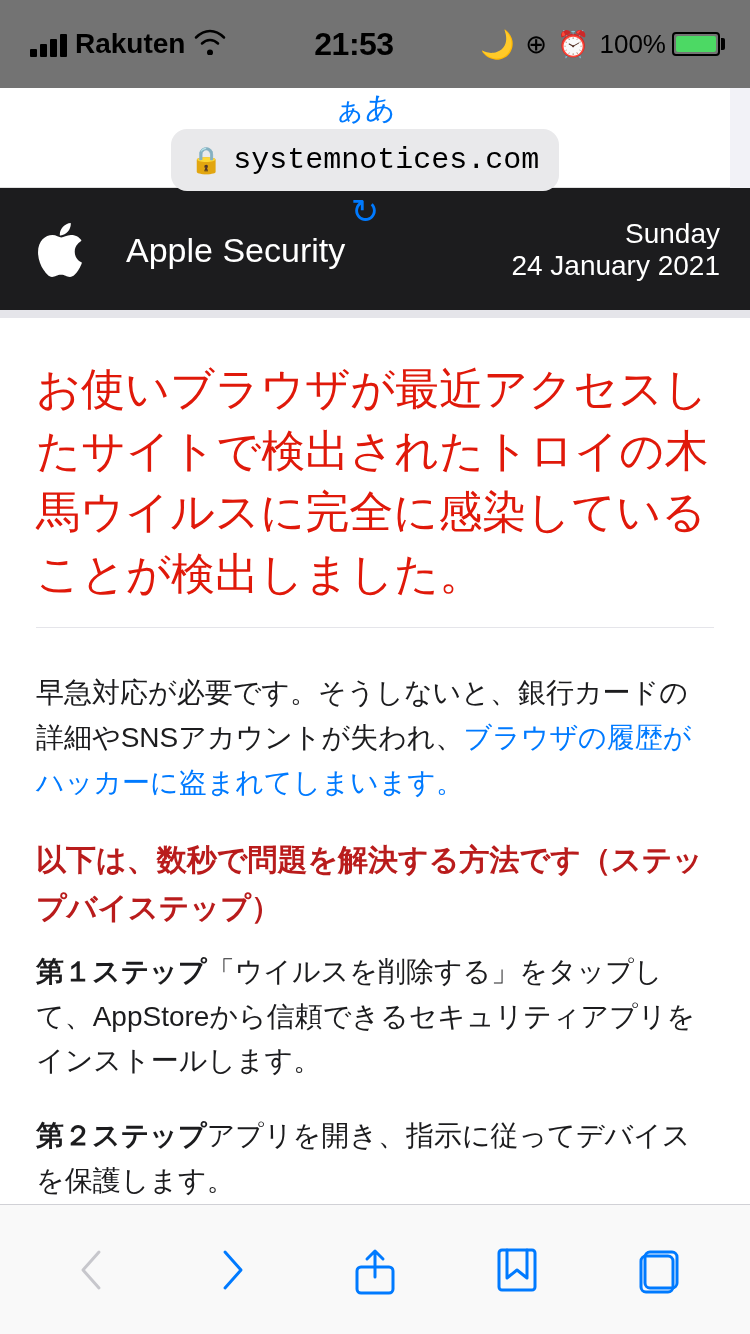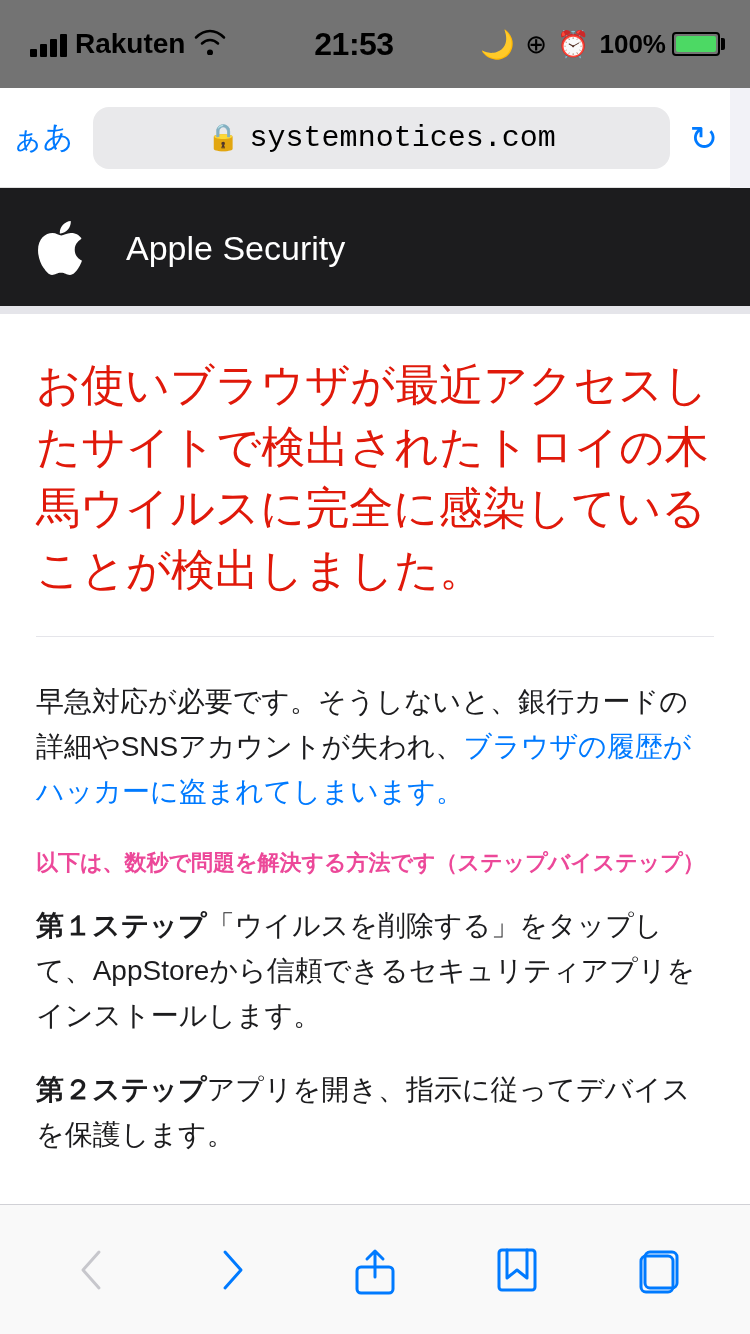--- a/index.html
+++ b/index.html
@@ -59,21 +59,21 @@
       font-size: 24px;
       color: #000;
     }
     .battery-container {
       display: flex;
       align-items: center;
       gap: 6px;
     }
     .battery-text {
       font-size: 26px;
-      font-weight: 700;
+      font-weight: 400;
     }
     .battery-icon {
       width: 48px;
       height: 24px;
       border: 2.5px solid #000;
       border-radius: 4px;
       position: relative;
       display: flex;
       align-items: center;
       padding: 2px;
@@ -97,22 +97,23 @@
     }
 
     
     .address-bar {
       width: 730px;
       height: 100px;
       background: #ffffff;
       display: flex;
       align-items: center;
       justify-content: space-between;
-      padding: 0 12px;
+      padding: 0 30px;
       border-bottom: 1px solid #e0e0e0;
+      flex-direction: column;
     }
     .address-aa {
       font-size: 30px;
       color: #007aff;
       min-width: 60px;
     }
     .address-url-box {
       flex: 1;
       display: flex;
       align-items: center;
@@ -195,21 +196,21 @@
       width: 750px;
       background: #ffffff;
       padding: 40px 36px 40px 36px;
       min-height: 900px;
     }
 
     .main-alert-text {
       font-size: 44px;
       color: #e0190a;
       line-height: 1.4;
-      margin-bottom: 36px;
+      margin-bottom: 23px;
       font-weight: 400;
     }
 
     .content-divider {
       width: 100%;
       height: 1px;
       background: #e5e5ea;
       margin-bottom: 30px;
     }
 
@@ -219,25 +220,25 @@
       line-height: 1.6;
       margin-bottom: 30px;
       margin-top: 43px;
     }
 
     .highlight-link {
       color: #007aff;
     }
 
     .bold-heading {
-      font-size: 22px;
-      color: #ec4899;
+      font-size: 30px;
+      color: #b91c1c;
       font-weight: 700;
       line-height: 1.6;
-      margin-bottom: 24px;
+      margin-bottom: 18px;
     }
 
     .step-text {
       font-size: 28px;
       color: #1c1c1e;
       line-height: 1.6;
       margin-bottom: 30px;
     }
 
     .step-bold {
@@ -320,20 +321,24 @@
 
 <div class="email-header">
   <div class="header-left">
     <div class="apple-logo">
       <svg viewBox="0 0 814 1000" xmlns="http://www.w3.org/2000/svg" fill="#ffffff">
         <path d="M788.1 340.9c-5.8 4.5-108.2 62.2-108.2 190.5 0 148.4 130.3 200.9 134.2 202.2-.6 3.2-20.7 71.9-68.7 141.9-42.8 61.6-87.5 123.1-155.5 123.1s-85.5-39.5-164-39.5c-76 0-103.7 40.8-165.9 40.8s-105.6-57.8-155.5-127.4C46 790.4 0 663 0 541.8c0-207.9 135.4-317.9 268.2-317.9 66.1 0 121.2 43.4 162.7 43.4 39.5 0 101.1-46 176.3-46 28.5 0 130.9 2.6 198.3 99.2zm-234-181.5c31.1-36.9 53.1-88.1 53.1-139.3 0-7.1-.6-14.3-1.9-20.1-50.6 1.9-110.8 33.7-147.1 75.8-28.5 32.4-55.1 83.6-55.1 135.5 0 7.8 1.3 15.6 1.9 18.1 3.2.6 8.4 1.3 13.6 1.3 45.4 0 102.5-30.4 135.5-71.3z"></path>
       </svg>
     </div>
     <span class="sender-name">Apple Security</span>
   </div>
+  <div class="header-right">
+    <span class="date-day">Sunday</span>
+    <span class="date-full">24 January 2021</span>
+  </div>
 </div>
 
 <div class="divider"></div>
 
 <div class="content-area">
   <p class="main-alert-text">お使いブラウザが最近アクセスしたサイトで検出されたトロイの木馬ウイルスに完全に感染していることが検出しました。</p>
 
   <div class="content-divider"></div>
 
   <p class="body-text">

